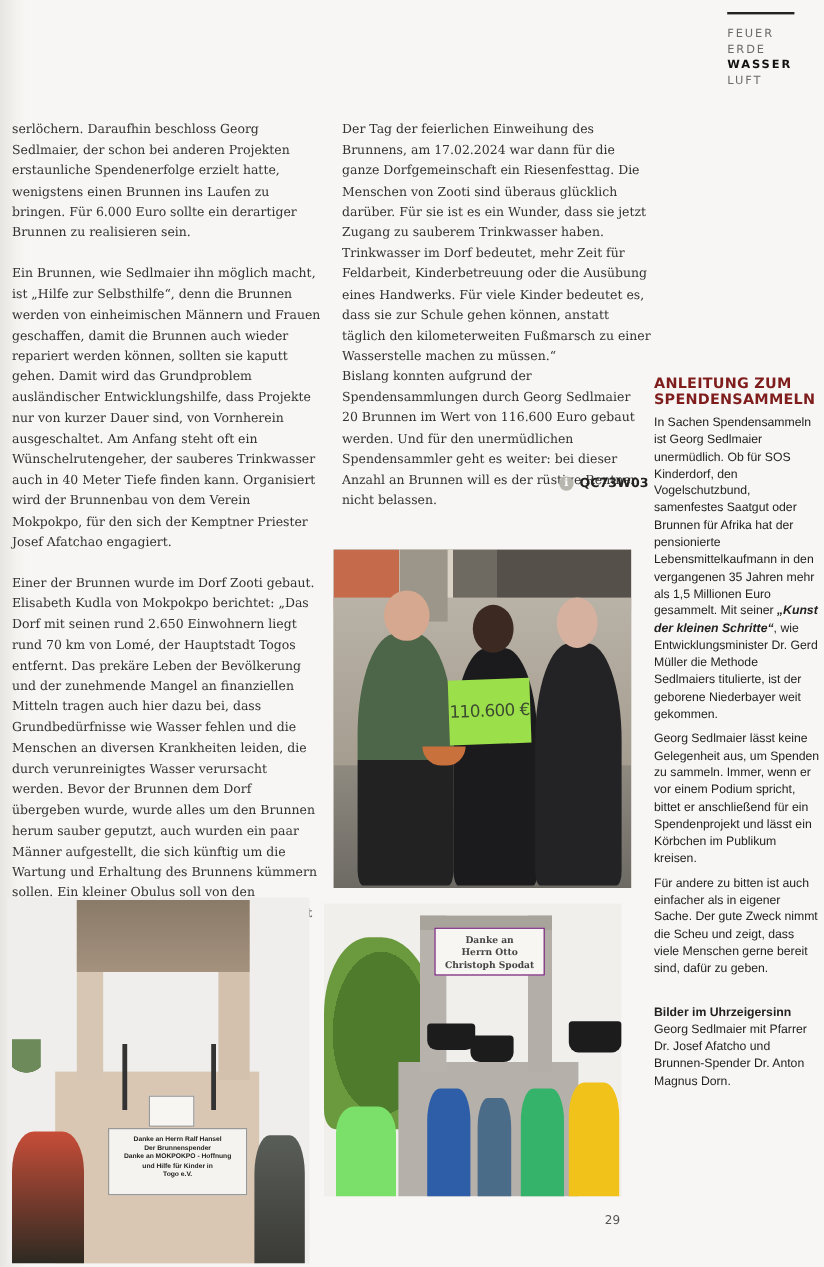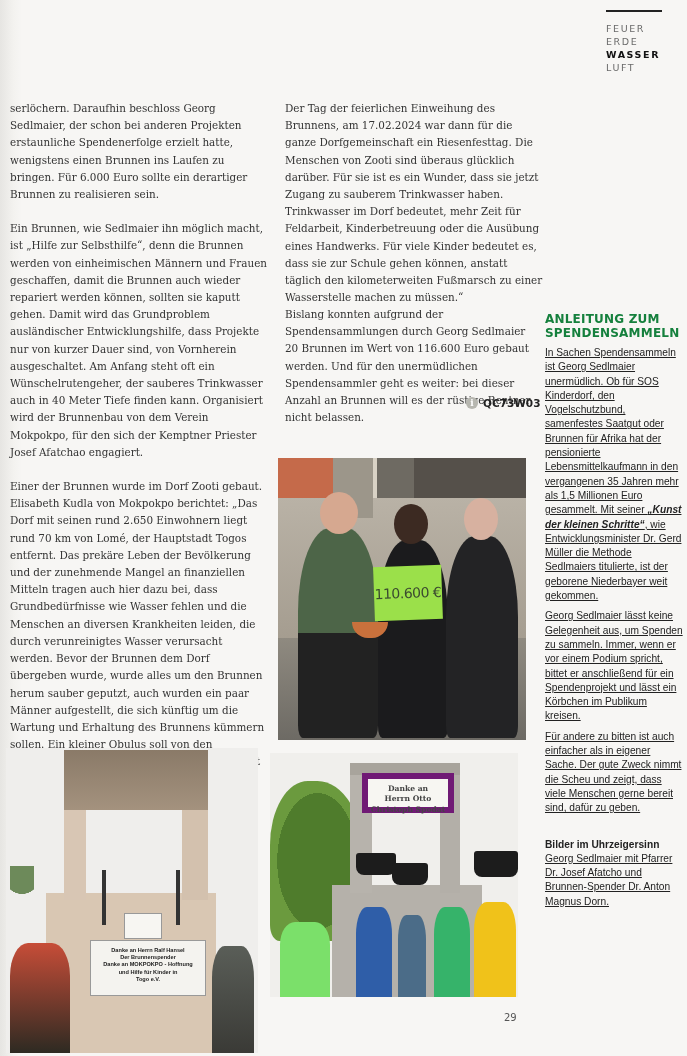--- a/index.html
+++ b/index.html
@@ -48,24 +48,24 @@
     font-family: "DejaVu Serif", serif;
   }
 
   .sidebar {
     position: absolute; left: 545px; top: 312px; width: 138px;
     font-family: "Liberation Sans", sans-serif;
     font-size: 10.2px; line-height: 14.3px; color: #222;
   }
   .sidebar h2 {
     font-family: "DejaVu Sans", sans-serif;
-    font-size: 12px; line-height: 14px; font-weight: bold; color: #15803d;
+    font-size: 12px; line-height: 14px; font-weight: bold; color: #7f1d1d;
     margin-bottom: 6px; letter-spacing: 0.2px;
   }
-  .sidebar p { margin-bottom: 6px; text-decoration: underline; }
+  .sidebar p { margin-bottom: 6px; }
   .sidebar em { font-weight: bold; font-style: italic; }
   .sidebar .caption-head { font-weight: bold; }
   .sidebar .gap { height: 16px; }
 
   .photo {
     position: absolute; overflow: hidden;
   }
   
   .photo-men { left: 278px; top: 458px; width: 248px; height: 282px; background: #8a8477; }
   .photo-men .bg-top { position:absolute; left:0; top:0; width:100%; height:50px; background: linear-gradient(90deg,#c56a4a 0 22%,#d9d2c5 22% 40%,#6e6a62 40% 55%,#55504a 55% 100%); }
@@ -108,21 +108,21 @@
 
   
   .photo-well2 { left: 270px; top: 753px; width: 248px; height: 244px; background: #f0efec; }
   .trees { position:absolute; left: 0; top: 28px; width: 95px; height: 160px; background: radial-gradient(ellipse at 50% 50%, #4f7c2c 0 60%, #6b9a3e 60% 100%); border-radius: 40% 50% 10% 10%; }
   .gate-l { position:absolute; left: 80px; top: 10px; width: 22px; height: 130px; background:#b7b3ac; }
   .gate-r { position:absolute; left: 170px; top: 10px; width: 20px; height: 130px; background:#b3afa8; }
   .gate-top { position:absolute; left: 80px; top: 10px; width: 110px; height: 12px; background:#a8a49c; }
   .gate-base { position:absolute; left: 62px; top: 132px; width: 150px; height: 112px; background:#b5b1aa; }
   .sign-white {
     position:absolute; left: 92px; top: 20px; width: 92px; height: 40px;
-    background:#f7f6f2; border: 6px solid #701a75;
+    background:#f7f6f2; border: 1px solid #701a75;
     font-family: "DejaVu Serif", serif; font-weight:bold; font-size: 7.6px; line-height: 10.4px;
     color: #444; text-align:center; padding-top: 5px;
   }
   .woman { position:absolute; bottom:0; border-radius: 30% 30% 0 0; }
   .w1 { left: 10px; width: 50px; height: 75px; background:#7be06a; }
   .w2 { left: 86px; width: 36px; height: 90px; background:#2f5ea8; }
   .w3 { left: 128px; width: 28px; height: 82px; background:#4b6c88; }
   .w4 { left: 164px; width: 36px; height: 90px; background:#36b36a; }
   .w5 { left: 204px; width: 42px; height: 95px; background:#f0c21a; }
   .bucket { position:absolute; background:#1c1c1c; border-radius: 3px 3px 8px 8px; }

